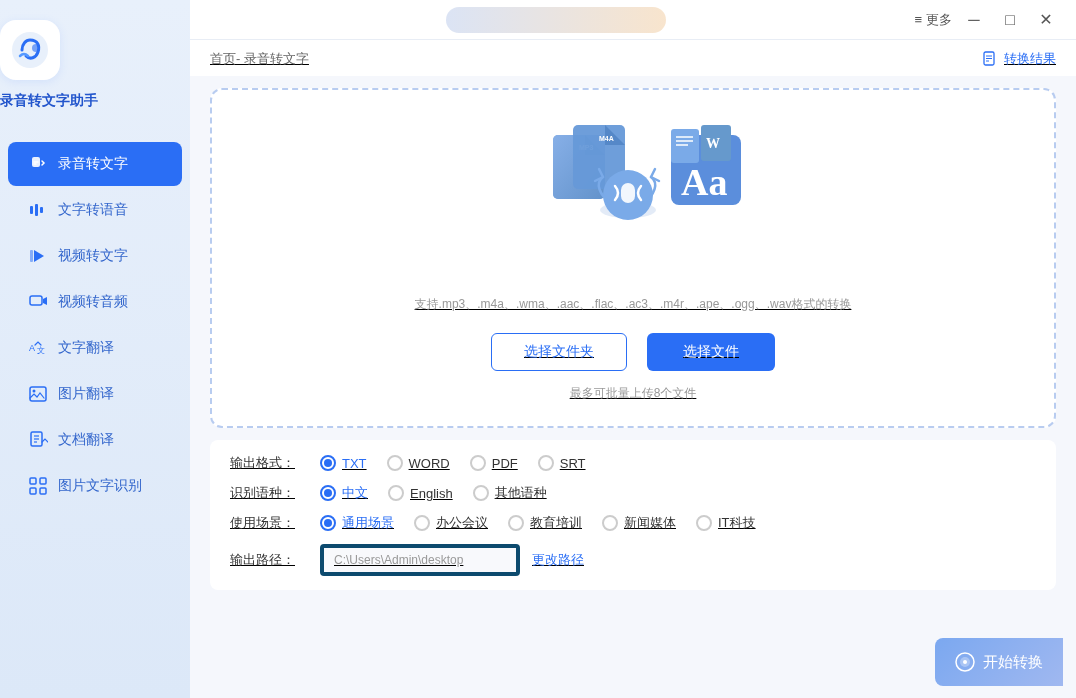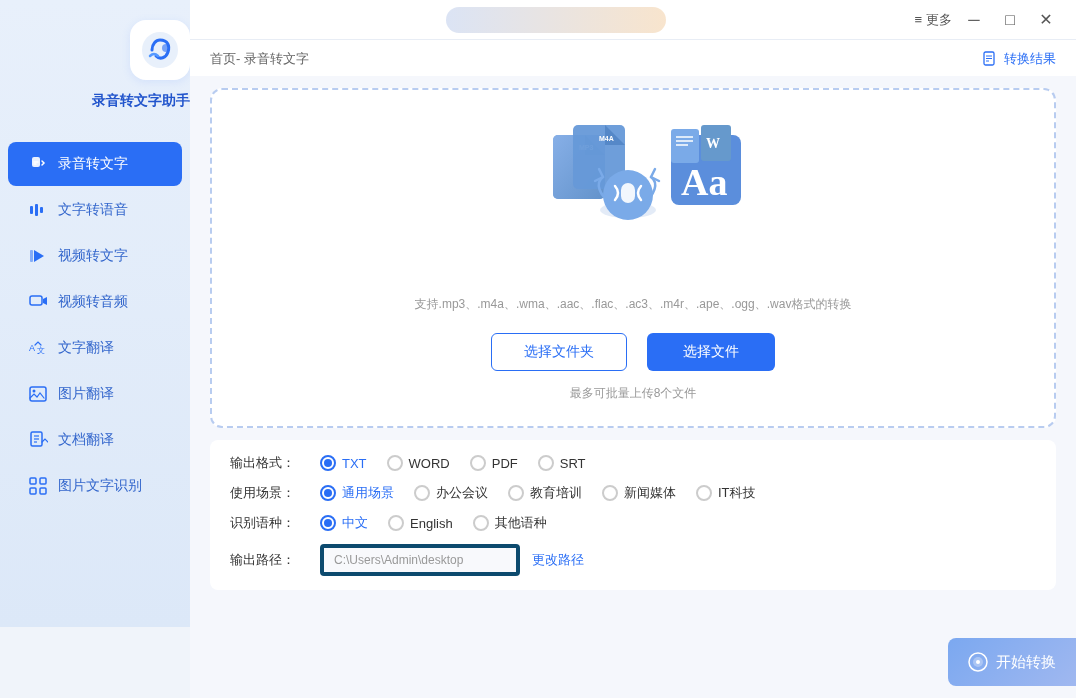--- a/index.html
+++ b/index.html
@@ -5,23 +5,23 @@
     * { box-sizing: border-box; margin: 0; padding: 0; }
     body { font-family: 'Microsoft YaHei', '微软雅黑', sans-serif; background: #f0f4fa; display: flex; width: 1076px; height: 698px; overflow: hidden; }
 
     
     .sidebar {
       width: 190px;
       min-width: 190px;
       background: linear-gradient(180deg, #e8f0fb 0%, #dce8f8 100%);
       display: flex;
       flex-direction: column;
-      align-items: flex-end;
+      align-items: flex-start;
       padding-top: 20px;
-      height: 627px;
+      height: 698px;
     }
     .sidebar-logo {
       width: 60px;
       height: 60px;
       background: white;
       border-radius: 16px;
       display: flex;
       align-items: center;
       justify-content: center;
       margin-bottom: 12px;
@@ -263,20 +263,21 @@
       gap: 8px;
       min-width: 110px;
     }
     .start-btn svg { width: 20px; height: 20px; }
 
     .main-wrapper {
       position: relative;
       flex: 1;
       display: flex;
       flex-direction: column;
+      text-decoration: underline;
     }
   </style>
 </head>
 <body>
 
 <div class="sidebar">
   <div class="sidebar-logo">
     <svg viewBox="0 0 40 40" fill="none" xmlns="http://www.w3.org/2000/svg">
       <circle cx="20" cy="20" r="18" fill="#e8f0fb"></circle>
       <path d="M12 20 C12 14, 16 10, 20 10 C28 10, 30 16, 28 22 C26 28, 20 30, 16 26" stroke="#2a6ef5" stroke-width="3" stroke-linecap="round" fill="none"></path>
@@ -480,20 +481,38 @@
             <span class="radio-text">PDF</span>
           </label>
           <label class="radio-item">
             <div class="radio-circle"></div>
             <span class="radio-text">SRT</span>
           </label>
         </div>
       </div>
 
       <div class="setting-row">
+        <span class="setting-label">识别语种：</span>
+        <div class="radio-group">
+          <label class="radio-item">
+            <div class="radio-circle selected"></div>
+            <span class="radio-text selected">中文</span>
+          </label>
+          <label class="radio-item">
+            <div class="radio-circle"></div>
+            <span class="radio-text">English</span>
+          </label>
+          <label class="radio-item">
+            <div class="radio-circle"></div>
+            <span class="radio-text">其他语种</span>
+          </label>
+        </div>
+      </div>
+
+      <div class="setting-row">
         <span class="setting-label">使用场景：</span>
         <div class="radio-group">
           <label class="radio-item">
             <div class="radio-circle selected"></div>
             <span class="radio-text selected">通用场景</span>
           </label>
           <label class="radio-item">
             <div class="radio-circle"></div>
             <span class="radio-text">办公会议</span>
           </label>
@@ -501,52 +520,34 @@
             <div class="radio-circle"></div>
             <span class="radio-text">教育培训</span>
           </label>
           <label class="radio-item">
             <div class="radio-circle"></div>
             <span class="radio-text">新闻媒体</span>
           </label>
           <label class="radio-item">
             <div class="radio-circle"></div>
             <span class="radio-text">IT科技</span>
-          </label>
-        </div>
-      </div>
-
-      <div class="setting-row">
-        <span class="setting-label">识别语种：</span>
-        <div class="radio-group">
-          <label class="radio-item">
-            <div class="radio-circle selected"></div>
-            <span class="radio-text selected">中文</span>
-          </label>
-          <label class="radio-item">
-            <div class="radio-circle"></div>
-            <span class="radio-text">English</span>
-          </label>
-          <label class="radio-item">
-            <div class="radio-circle"></div>
-            <span class="radio-text">其他语种</span>
           </label>
         </div>
       </div>
 
       <div class="setting-row">
         <span class="setting-label">输出路径：</span>
         <div class="path-row">
           <input class="path-input" type="text" readonly="" value="C:\Users\Admin\desktop" style="">
           <span class="path-link">更改路径</span>
         </div>
       </div>
     </div>
 
-    <div style="position:absolute; right:0; bottom:12px;">
+    <div style="position:absolute; right:13px; bottom:12px;">
       <button class="start-btn">
         <svg viewBox="0 0 20 20" fill="none">
           <circle cx="10" cy="10" r="9" stroke="white" stroke-width="1.5"></circle>
           <circle cx="10" cy="10" r="5" fill="white" opacity="0.3"></circle>
           <path d="M8 10a2 2 0 1 0 4 0 2 2 0 0 0-4 0" fill="white"></path>
         </svg>
         <span>开始转换</span>
       </button>
     </div>
   </div>

